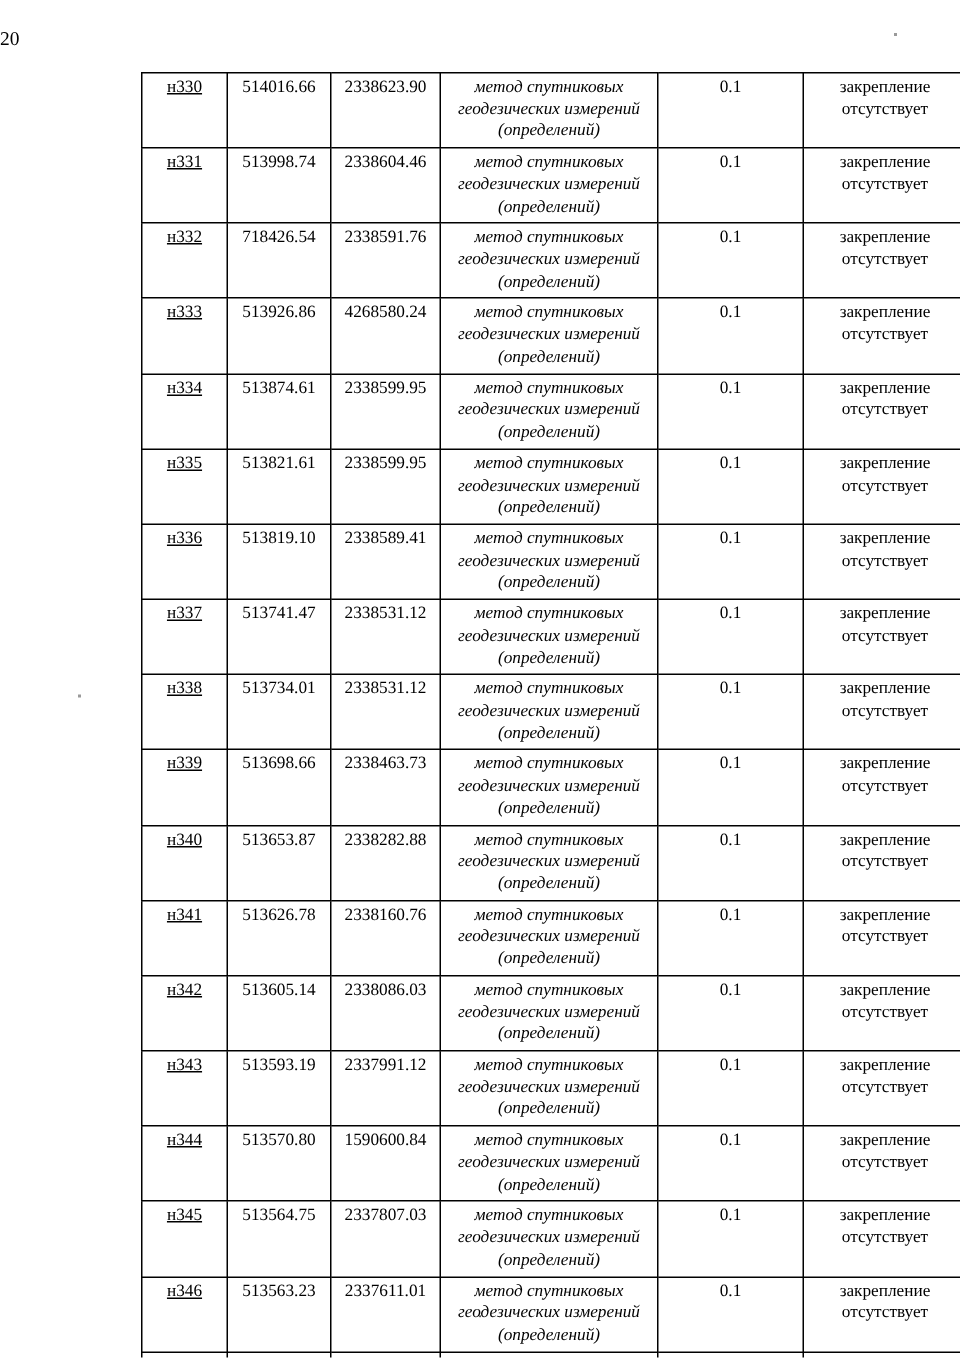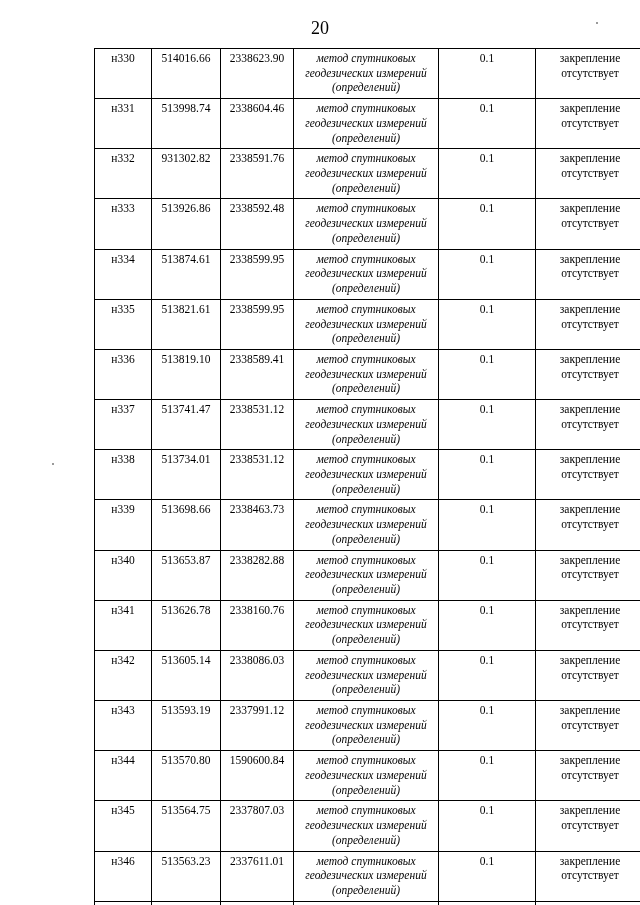--- a/index.html
+++ b/index.html
@@ -18,22 +18,22 @@
     position: relative;
     width: 640px;
     height: 905px;
     box-sizing: border-box;
   }
   .page-number {
     position: absolute;
     top: 18px;
     left: 0;
     width: 640px;
-    text-align: center;
-    font-size: 18px;
+    text-align: left;
+    font-size: 13px;
     font-family: "Liberation Serif", serif;
   }
   .table-wrap {
     position: absolute;
     top: 48px;
     left: 94px;
     width: 524px;
   }
   table.coords {
     border-collapse: collapse;
@@ -45,20 +45,21 @@
     padding: 2px 2px 3px 2px;
     font-size: 11.5px;
     line-height: 1.28;
     vertical-align: top;
     text-align: center;
     font-family: "Liberation Serif", serif;
   }
   td.c-label {
     width: 52px;
     text-align: center;
+    text-decoration: underline;
   }
   td.c-x {
     width: 64px;
     text-align: center;
   }
   td.c-y {
     width: 68px;
     text-align: center;
   }
   td.c-method {
@@ -133,37 +134,37 @@
               <span class="method-line">(определений)</span>
             </td>
             <td class="c-error">0.1</td>
             <td class="c-fix">
               <span class="fix-line">закрепление</span>
               <span class="fix-line">отсутствует</span>
             </td>
           </tr>
           <tr>
             <td class="c-label">н332</td>
-            <td class="c-x">931302.82</td>
+            <td class="c-x">718426.54</td>
             <td class="c-y">2338591.76</td>
             <td class="c-method">
               <span class="method-line">метод спутниковых</span>
               <span class="method-line">геодезических измерений</span>
               <span class="method-line">(определений)</span>
             </td>
             <td class="c-error">0.1</td>
             <td class="c-fix">
               <span class="fix-line">закрепление</span>
               <span class="fix-line">отсутствует</span>
             </td>
           </tr>
           <tr>
             <td class="c-label">н333</td>
             <td class="c-x">513926.86</td>
-            <td class="c-y">2338592.48</td>
+            <td class="c-y">4268580.24</td>
             <td class="c-method">
               <span class="method-line">метод спутниковых</span>
               <span class="method-line">геодезических измерений</span>
               <span class="method-line">(определений)</span>
             </td>
             <td class="c-error">0.1</td>
             <td class="c-fix">
               <span class="fix-line">закрепление</span>
               <span class="fix-line">отсутствует</span>
             </td>

